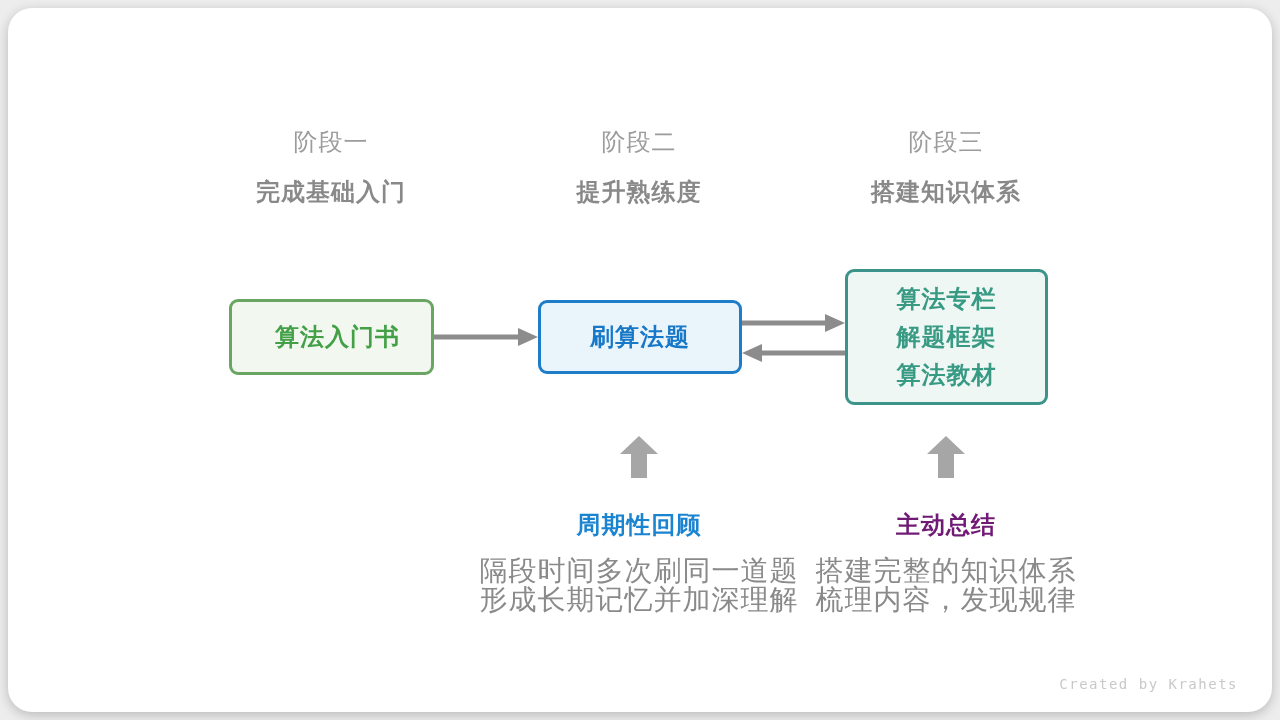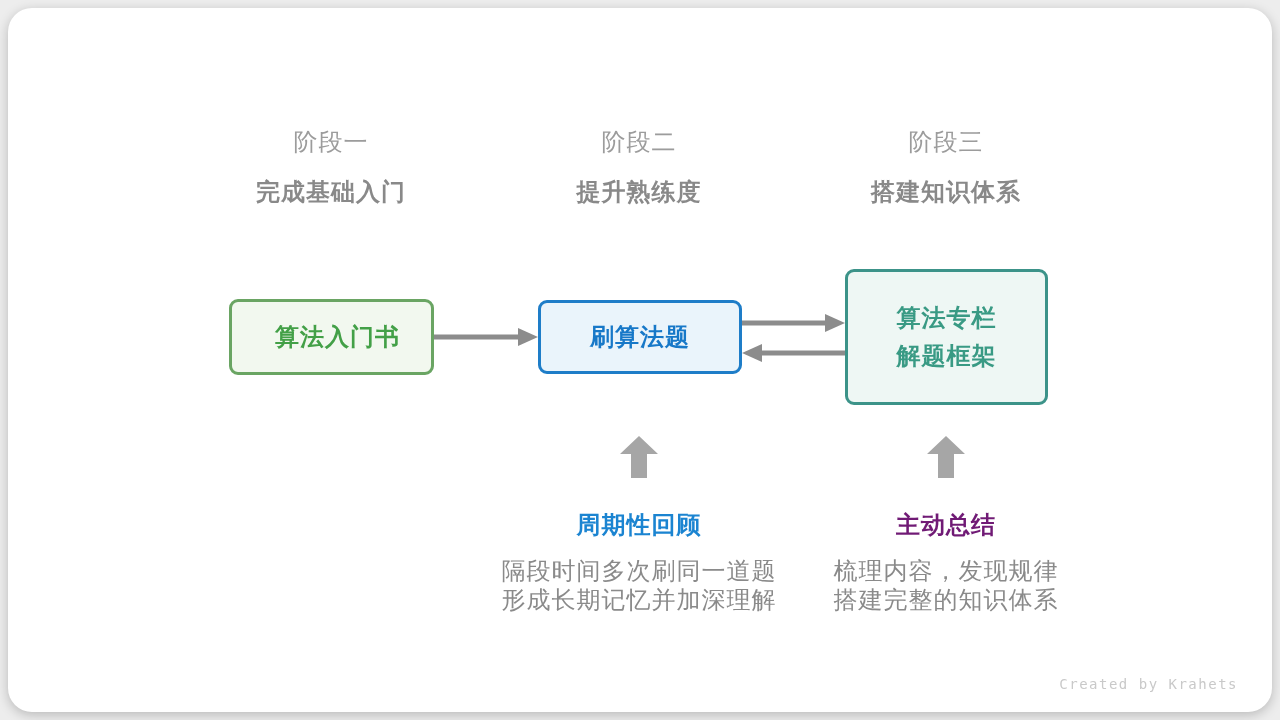--- a/index.html
+++ b/index.html
@@ -70,21 +70,21 @@
   .node-teal .node-line { line-height: 38px; }
 
   .annot-title {
     font-size: 24px;
     font-weight: 700;
     letter-spacing: 1px;
   }
   .annot-title.blue { color: #1b84d1; }
   .annot-title.teal { color: #701a75; }
   .annot-desc {
-    font-size: 24px;
+    font-size: 28px;
     color: #8a8a8a;
     line-height: 29px;
     text-align: left;
     letter-spacing: 1px;
   }
   .credit {
     font-family: "DejaVu Sans Mono", "Liberation Mono", monospace;
     font-size: 14px;
     color: #c9c9c9;
     letter-spacing: 1.5px;
@@ -109,20 +109,21 @@
     <span class="node-line">算法入门书</span>
   </div>
 
   <div class="abs node node-blue" style="left:538px; top:300px; width:204px; height:74px;">
     <span class="node-line">刷算法题</span>
   </div>
 
   <div class="abs node node-teal" style="left:845px; top:269px; width:203px; height:136px;">
     <span class="node-line">算法专栏</span>
     <span class="node-line">解题框架</span>
+    <span class="node-line">算法教材</span>
   </div>
 
   <svg class="abs" style="left:434px; top:327px;" width="104" height="20" viewBox="0 0 104 20">
     <line x1="0" y1="10" x2="86" y2="10" stroke="#8c8c8c" stroke-width="5"></line>
     <polygon points="84,1 104,10 84,19" fill="#8c8c8c"></polygon>
   </svg>
 
   <svg class="abs" style="left:742px; top:313px;" width="103" height="20" viewBox="0 0 103 20">
     <line x1="0" y1="10" x2="85" y2="10" stroke="#8c8c8c" stroke-width="5"></line>
     <polygon points="83,1 103,10 83,19" fill="#8c8c8c"></polygon>
@@ -142,18 +143,18 @@
   </svg>
 
   <div class="abs center-x annot-title blue" style="left:639px; top:509px;">周期性回顾</div>
   <div class="abs center-x annot-desc" style="left:639px; top:556px;">
     <div>隔段时间多次刷同一道题</div>
     <div>形成长期记忆并加深理解</div>
   </div>
 
   <div class="abs center-x annot-title teal" style="left:946px; top:509px;">主动总结</div>
   <div class="abs center-x annot-desc" style="left:946px; top:556px;">
+    <div>搭建完整的知识体系</div>
     <div>梳理内容，发现规律</div>
-    <div>搭建完整的知识体系</div>
   </div>
 
   <div class="abs credit" style="right:42px; top:676px;">Created by Krahets</div>
 </div>
 
 </body></html>

